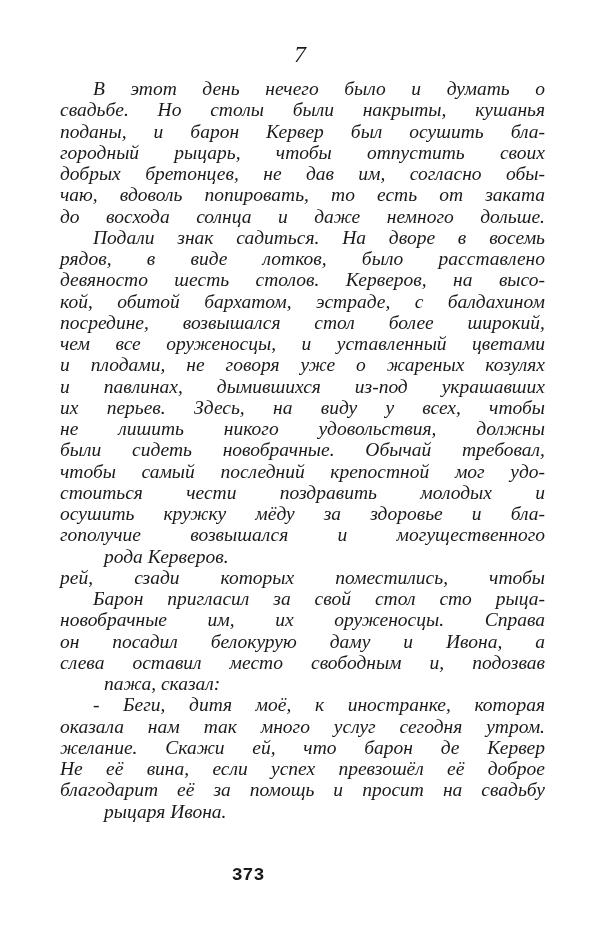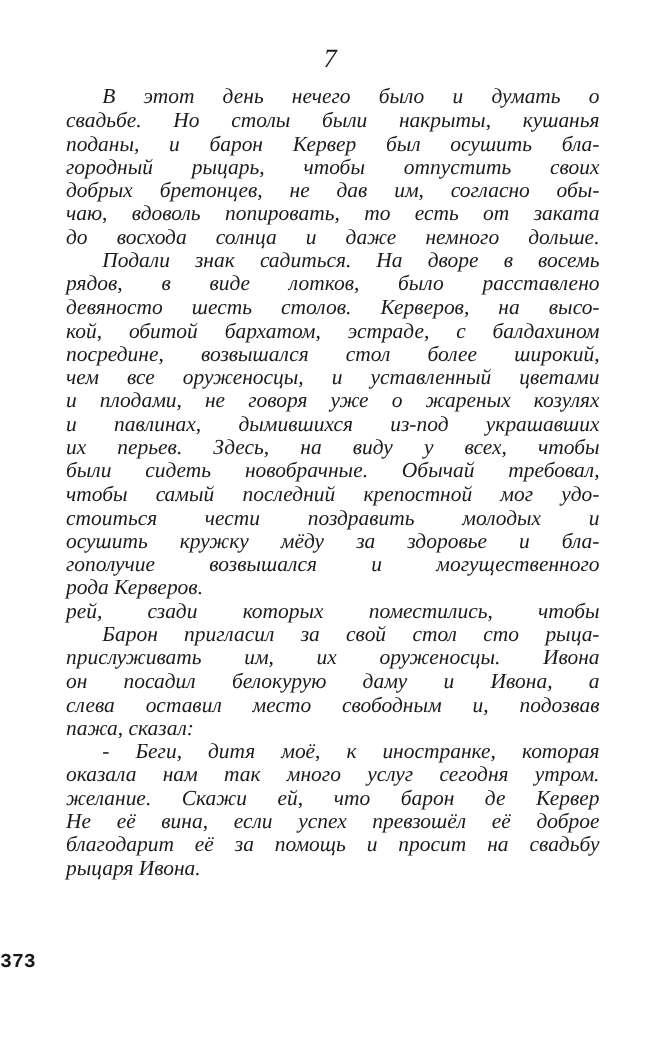--- a/index.html
+++ b/index.html
@@ -16,23 +16,23 @@
   .body-text {
     position: absolute; left: 60px; top: 78px; width: 485px; font-style: italic;
   }
   .line {
     display: block; height: 21.25px; line-height: 21.25px;
     font-size: 19.5px; white-space: nowrap;
     text-align: justify; text-align-last: justify;
     overflow: visible;
   }
   .line.indent { padding-left: 33px; }
-  .line.last { text-align-last: left; }
+  .line.last { text-align-last: left; margin-left: 44px; }
   .page-num {
-    position: absolute; top: 864px; left: 0; width: 496px; 
+    position: absolute; top: 864px; left: 0; width: 496px; text-align: center;
     font-size: 18px; font-weight: bold; line-height: 22px;
     font-family: "Liberation Mono", "DejaVu Sans Mono", monospace;
   }
 </style>
 </head>
 <body>
 
 <div class="page">
   <div class="chapter-num">7</div>
 
@@ -51,32 +51,33 @@
     <div>
       <span class="line indent">Подали знак садиться. На дворе в восемь</span>
       <span class="line">рядов, в виде лотков, было расставлено</span>
       <span class="line">девяносто шесть столов. Керверов, на высо-</span>
       <span class="line">кой, обитой бархатом, эстраде, с балдахином</span>
       <span class="line">посредине, возвышался стол более широкий,</span>
       <span class="line">чем все оруженосцы, и уставленный цветами</span>
       <span class="line">и плодами, не говоря уже о жареных козулях</span>
       <span class="line">и павлинах, дымившихся из-под украшавших</span>
       <span class="line">их перьев. Здесь, на виду у всех, чтобы</span>
+      <span class="line">не лишить никого удовольствия, должны</span>
       <span class="line">были сидеть новобрачные. Обычай требовал,</span>
       <span class="line">чтобы самый последний крепостной мог удо-</span>
       <span class="line">стоиться чести поздравить молодых и</span>
       <span class="line">осушить кружку мёду за здоровье и бла-</span>
       <span class="line">гополучие возвышался и могущественного</span>
       <span class="line last">рода Керверов.</span>
     </div>
 
     <div>
       <span class="line">рей, сзади которых поместились, чтобы</span>
       <span class="line indent">Барон пригласил за свой стол сто рыца-</span>
-      <span class="line">прислуживать им, их оруженосцы. Ивона</span>
+      <span class="line">новобрачные им, их оруженосцы. Справа</span>
       <span class="line">он посадил белокурую даму и Ивона, а</span>
       <span class="line">слева оставил место свободным и, подозвав</span>
       <span class="line last">пажа, сказал:</span>
     </div>
 
     <div>
       <span class="line indent">- Беги, дитя моё, к иностранке, которая</span>
       <span class="line">оказала нам так много услуг сегодня утром.</span>
       <span class="line">желание. Скажи ей, что барон де Кервер</span>
       <span class="line">Не её вина, если успех превзошёл её доброе</span>

